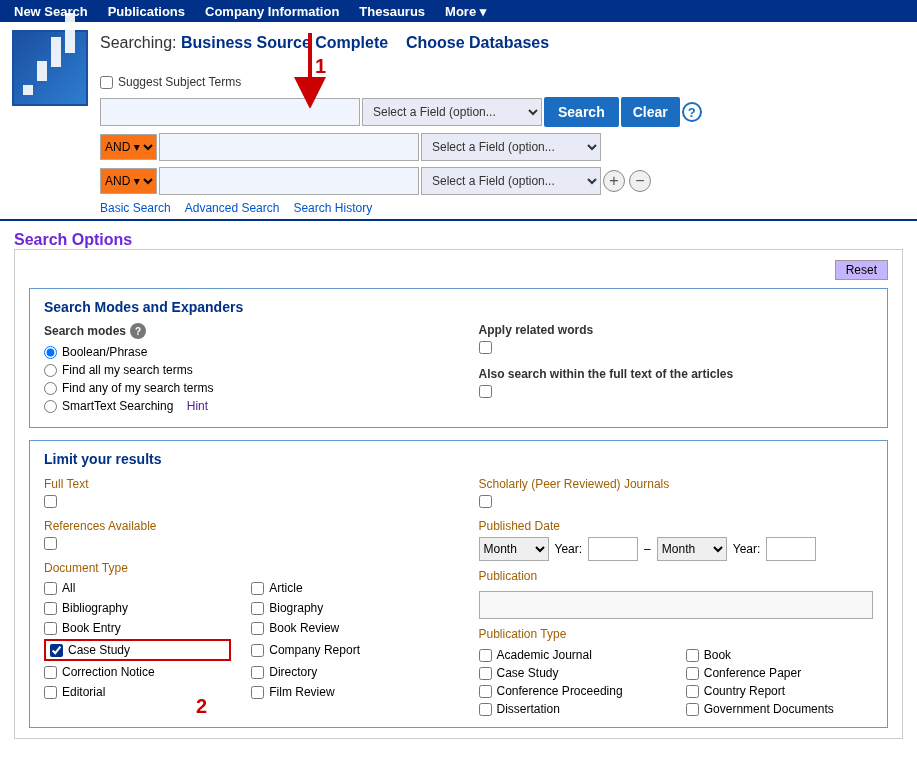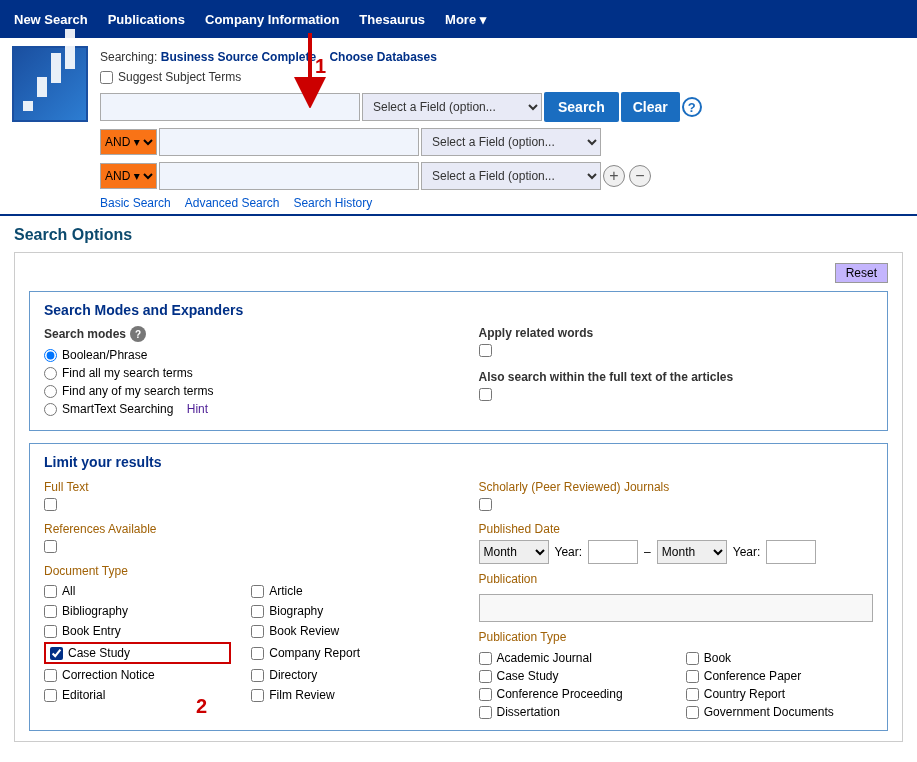--- a/index.html
+++ b/index.html
@@ -3,21 +3,21 @@
   <meta charset="utf-8">
   <style>
     * { box-sizing: border-box; margin: 0; padding: 0; }
     body { font-family: Arial, sans-serif; font-size: 13px; background: #fff; }
 
     
     .top-nav {
       background: #003087;
       display: flex;
       align-items: center;
-      height: 38px;
+      height: 22px;
       padding: 0 4px;
     }
     .top-nav a {
       color: #fff;
       text-decoration: none;
       font-size: 13px;
       font-weight: bold;
       padding: 0 10px;
       height: 100%;
       display: flex;
@@ -54,22 +54,22 @@
       grid-template-rows: repeat(4,12px);
       gap: 2px;
       align-items: end;
     }
 
     .search-area {
       flex: 1;
       padding-top: 4px;
     }
     .searching-line {
-      font-size: 12px;
-      margin-bottom: 6px;
+      font-size: 16px;
+      margin-bottom: 23px;
       color: #333;
     }
     .searching-line a {
       color: #003087;
       font-weight: bold;
       text-decoration: none;
     }
     .suggest-line {
       display: flex;
       align-items: center;
@@ -178,22 +178,21 @@
     }
 
     
     .main-content {
       padding: 10px 14px;
     }
 
     .section-title {
       font-size: 16px;
       font-weight: bold;
-      color: #0c4a6e;
-      margin-bottom: 8px;
+      color: #6d28d9;
     }
 
     .options-panel {
       border: 1px solid #ccc;
       padding: 10px 14px;
       margin-bottom: 10px;
     }
     .reset-bar {
       display: flex;
       justify-content: flex-end;

